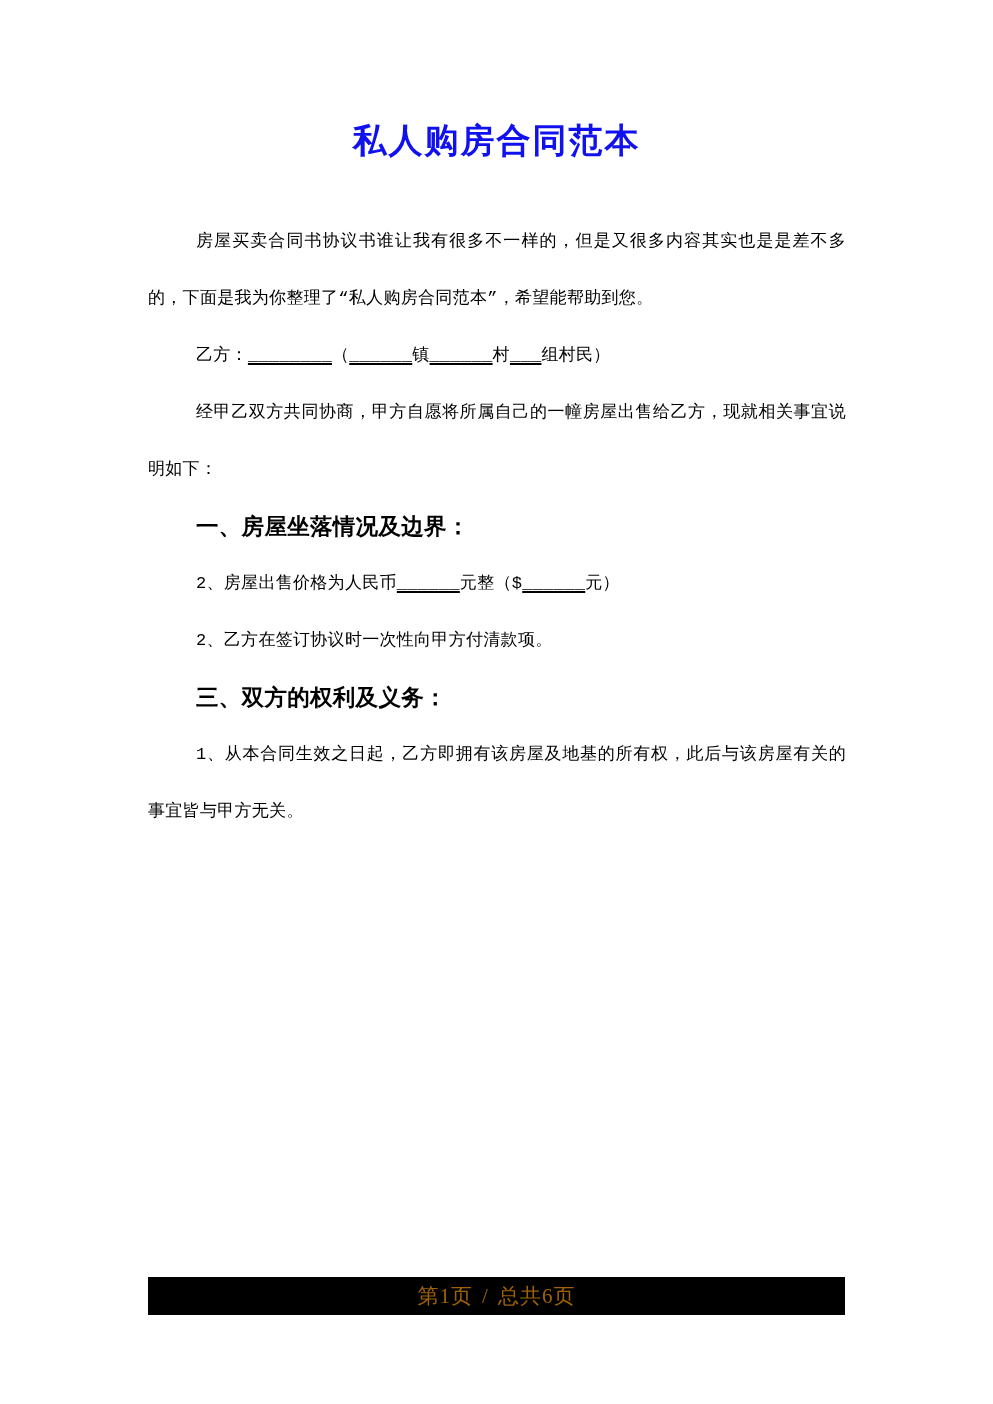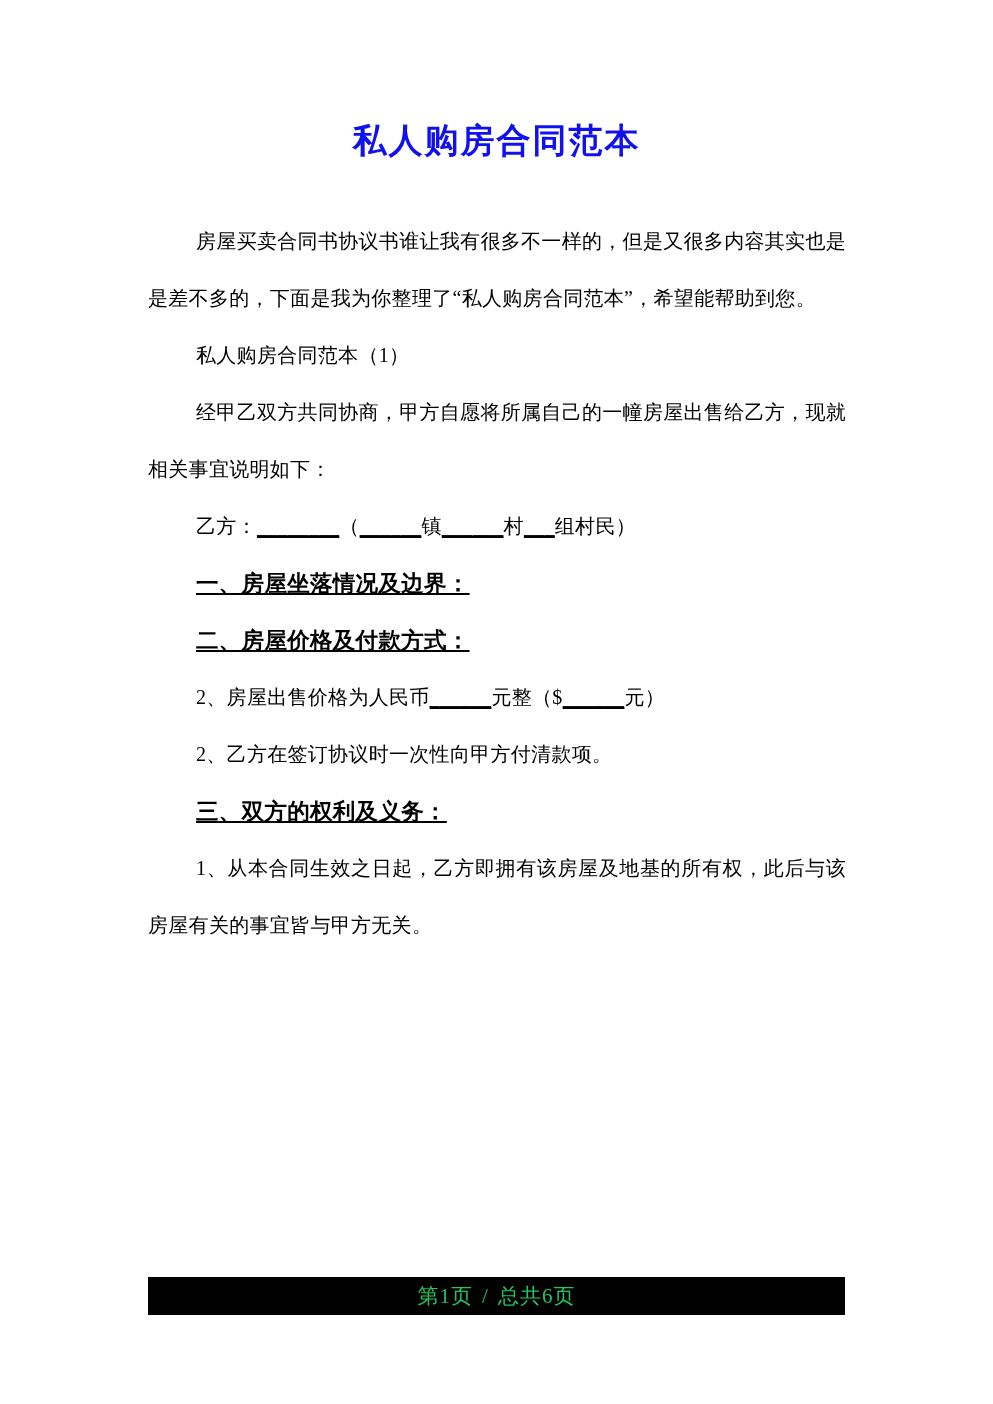--- a/index.html
+++ b/index.html
@@ -30,80 +30,77 @@
     white-space: nowrap;
   }
   .body-block {
     position: absolute;
     left: 148px;
     top: 213px;
     width: 698px;
   }
   p.para {
     margin: 0 0 0 0;
-    font-size: 20px;
+    font-size: 17px;
     line-height: 57px;
     color: #000000;
     text-align: justify;
     text-justify: inter-ideograph;
     letter-spacing: 0.3px;
-    font-family: Liberation Serif, serif;
+    font-family: Liberation Mono, monospace;
   }
   p.indent { text-indent: 48px; }
   p.bold {
     font-weight: bold;
     font-family: "DejaVu Sans", "Liberation Sans", sans-serif;
     font-size: 22.5px;
-    text-decoration: underline;
   }
   .u {
     text-decoration: underline;
     text-decoration-thickness: 1.6px;
     text-underline-offset: 3px;
   }
   .footer-bar {
     position: absolute;
     left: 148px;
     top: 1277px;
     width: 697px;
     height: 38px;
     background: #000000;
-    color: #22c55e;
+    color: #a16207;
     display: flex;
     align-items: center;
     justify-content: center;
     font-size: 21px;
     font-family: "Liberation Serif", "DejaVu Serif", serif;
     letter-spacing: 1px;
   }
   .footer-bar .sep { padding: 0 9px; }
 </style>
 </head>
 <body>
 
 <div class="page">
 
   <div class="doc-title">私人购房合同范本</div>
 
   <div class="body-block">
 
     <p class="para indent">房屋买卖合同书协议书谁让我有很多不一样的，但是又很多内容其实也是是差不多的，下面是我为你整理了“私人购房合同范本”，希望能帮助到您。</p>
 
-    <p class="para indent">私人购房合同范本（1）</p>
 
 
+    <p class="para indent"><span>乙方：</span><span class="u">________</span><span>（</span><span class="u">______</span><span>镇</span><span class="u">______</span><span>村</span><span class="u">___</span><span>组村民）</span></p>
+
     <p class="para indent">经甲乙双方共同协商，甲方自愿将所属自己的一幢房屋出售给乙方，现就相关事宜说明如下：</p>
-
-    <p class="para indent"><span>乙方：</span><span class="u">________</span><span>（</span><span class="u">______</span><span>镇</span><span class="u">______</span><span>村</span><span class="u">___</span><span>组村民）</span></p>
 
     <p class="para indent bold">一、房屋坐落情况及边界：</p>
 
 
 
-    <p class="para indent bold">二、房屋价格及付款方式：</p>
 
     <p class="para indent"><span>2、房屋出售价格为人民币</span><span class="u">______</span><span>元整（$</span><span class="u">______</span><span>元）</span></p>
 
     <p class="para indent">2、乙方在签订协议时一次性向甲方付清款项。</p>
 
     <p class="para indent bold">三、双方的权利及义务：</p>
 
     <p class="para indent">1、从本合同生效之日起，乙方即拥有该房屋及地基的所有权，此后与该房屋有关的事宜皆与甲方无关。</p>
 
   </div>

